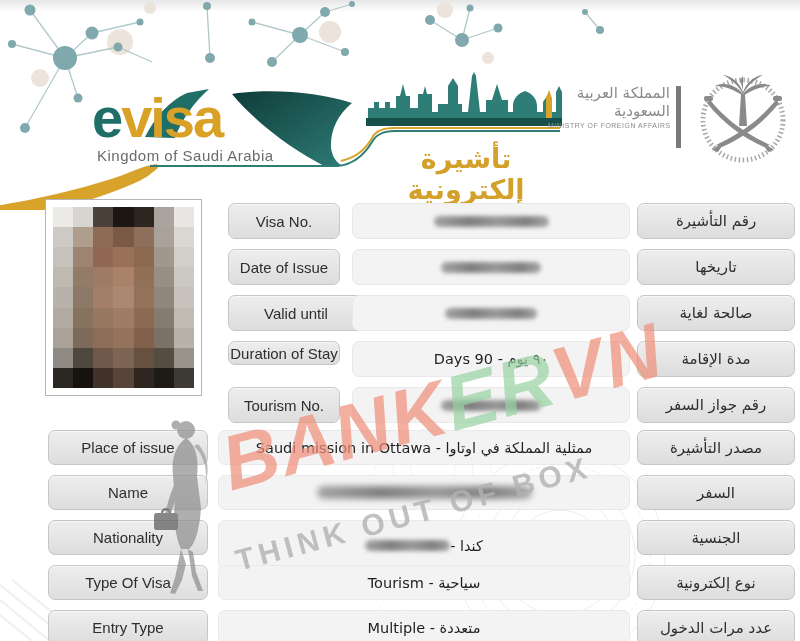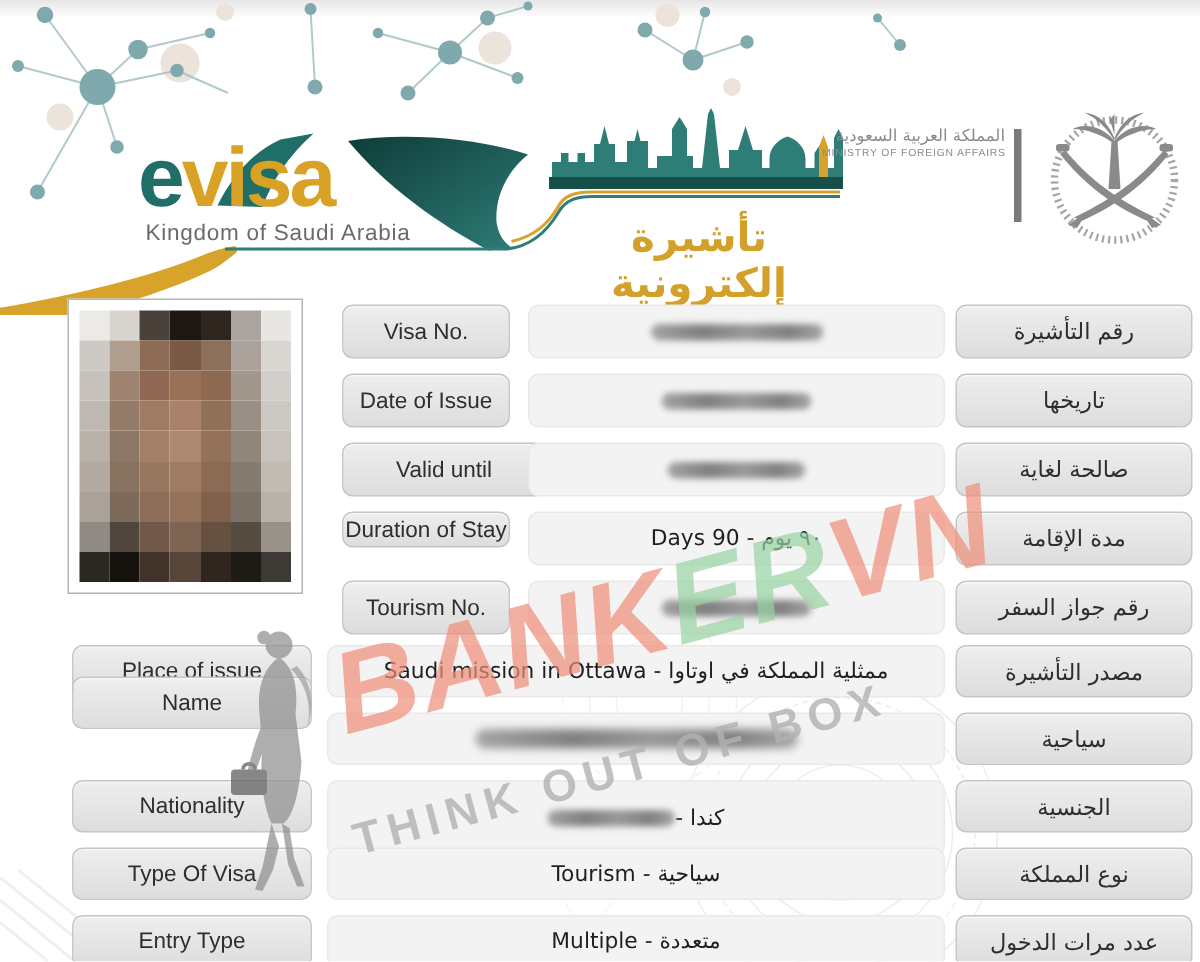--- a/index.html
+++ b/index.html
@@ -21,21 +21,21 @@
   #evisa-logo{left:92px;top:90px;z-index:6;line-height:1;}
   #evisa-logo .e{font-size:56px;font-weight:bold;color:#1f6f68;letter-spacing:-2px;}
   #evisa-logo .visa{font-size:56px;font-weight:bold;color:#d9a126;letter-spacing:-2px;}
   #evisa-kingdom{left:97px;top:147px;z-index:7;font-size:15px;color:#6b6b6b;letter-spacing:.5px;}
 
   #evisa-arabic{left:368px;top:143px;width:196px;text-align:center;z-index:6;
     font-size:27px;font-weight:bold;color:#d3a02a;}
 
   
   #ministry{left:548px;top:84px;width:122px;text-align:right;z-index:6;color:#8a8a8a;}
-  #ministry .l1{font-size:11px;margin-bottom:1px;}
+  #ministry .l1{font-size:15px;margin-bottom:1px;}
   #ministry .l2{font-size:23px;font-weight:bold;color:#6f6f6f;line-height:1.15;}
   #ministry .l3{font-size:6.9px;letter-spacing:.55px;margin-top:2px;white-space:nowrap;}
   #min-sep{left:676px;top:86px;width:5px;height:62px;background:#7a7a7a;z-index:6;}
   #emblem{left:690px;top:70px;z-index:6;}
 
   
   #photo{left:45px;top:199px;width:157px;height:197px;background:#fff;
     border:1px solid #b5b5b5;box-sizing:border-box;padding:7px;z-index:10;}
   #photo-grid{width:100%;height:100%;display:grid;
     grid-template-columns:repeat(7,1fr);grid-template-rows:repeat(9,1fr);}
@@ -276,31 +276,31 @@
       <div class="val ar" dir="rtl" style="left: 352px; top: 341px; width: 278px; height: 36px;">٩٠ يوم - 90 Days</div>
       <div class="arlab ar" dir="rtl" style="left: 637px; top: 341px; width: 158px; height: 36px;">مدة الإقامة</div>
       <div class="lab" style="left: 228px; top: 387px; width: 112px; height: 36px;">Tourism No.</div>
       <div class="val ar" dir="rtl" style="left: 352px; top: 387px; width: 278px; height: 36px;">
         <span class="blur-pill" style="width: 100px;"></span>
       </div>
       <div class="arlab ar" dir="rtl" style="left: 637px; top: 387px; width: 158px; height: 36px;">رقم جواز السفر</div>
       <div class="lab" style="left: 48px; top: 430px; width: 160px; height: 35px;">Place of issue</div>
       <div class="val ar" dir="rtl" style="left: 218px; top: 430px; width: 412px; height: 35px;">ممثلية المملكة في اوتاوا - Saudi mission in Ottawa</div>
       <div class="arlab ar" dir="rtl" style="left: 637px; top: 430px; width: 158px; height: 35px;">مصدر التأشيرة</div>
-      <div class="lab" style="left: 48px; top: 451px; width: 160px; height: 35px;">Name</div>
+      <div class="lab" style="left: 48px; top: 475px; width: 160px; height: 35px;">Name</div>
       <div class="val ar" dir="rtl" style="left: 218px; top: 475px; width: 412px; height: 35px;">
         <span class="blur-pill" style="width: 215px; height: 13px; filter: blur(3px);"></span>
       </div>
-      <div class="arlab ar" dir="rtl" style="left: 637px; top: 475px; width: 158px; height: 35px;">سياحية</div>
+      <div class="arlab ar" dir="rtl" style="left: 637px; top: 475px; width: 158px; height: 35px;">السفر</div>
       <div class="lab" style="left: 48px; top: 520px; width: 160px; height: 35px;">Nationality</div>
       <div class="val ar" dir="rtl" style="left: 218px; top: 520px; width: 412px; height: 51px;">كندا - <span class="blur-pill" style="width: 85px;"></span></div>
       <div class="arlab ar" dir="rtl" style="left: 637px; top: 520px; width: 158px; height: 35px;">الجنسية</div>
       <div class="lab" style="left: 48px; top: 565px; width: 160px; height: 35px;">Type Of Visa</div>
       <div class="val ar" dir="rtl" style="left: 218px; top: 565px; width: 412px; height: 35px;">سياحية - Tourism</div>
-      <div class="arlab ar" dir="rtl" style="left: 637px; top: 565px; width: 158px; height: 35px;">نوع المملكة</div>
+      <div class="arlab ar" dir="rtl" style="left: 637px; top: 565px; width: 158px; height: 35px;">نوع إلكترونية</div>
       <div class="lab" style="left: 48px; top: 610px; width: 160px; height: 35px;">Entry Type</div>
       <div class="val ar" dir="rtl" style="left: 218px; top: 610px; width: 412px; height: 35px;">متعددة - Multiple</div>
       <div class="arlab ar" dir="rtl" style="left: 637px; top: 610px; width: 158px; height: 35px;">عدد مرات الدخول</div>
     </div>
 
   <svg id="woman" class="abs" width="70" height="178" viewBox="0 0 70 178">
     <g fill="#8f8f8f">
       <circle cx="38" cy="12" r="9"></circle>
       <circle cx="28" cy="7" r="4.5"></circle>
       <path d="M38,20 C48,27 51,40 49,58 L53,90 C51,118 45,128 41,131 L33,131 C27,118 25,98 27,80 L25,58 C23,40 28,27 38,20 Z"></path>

